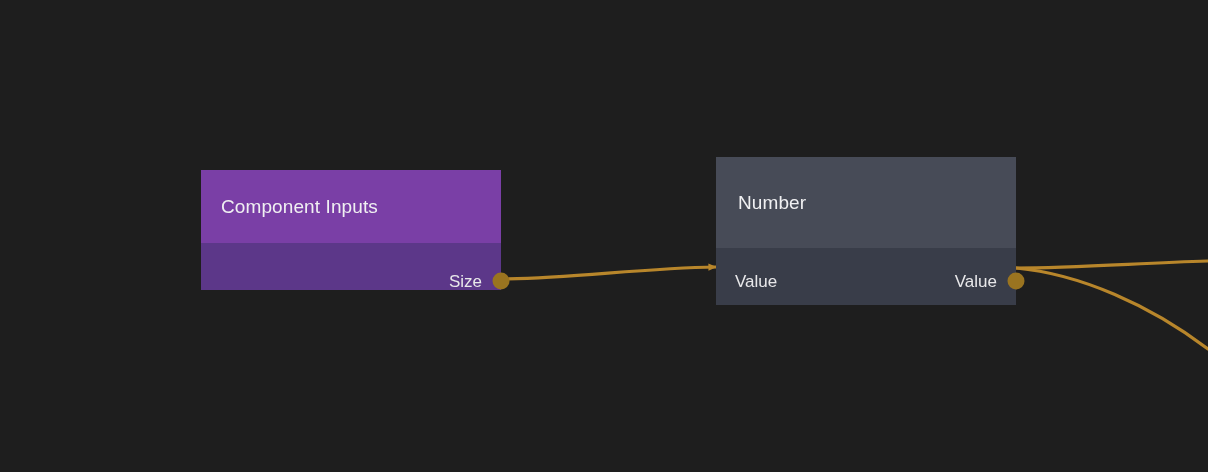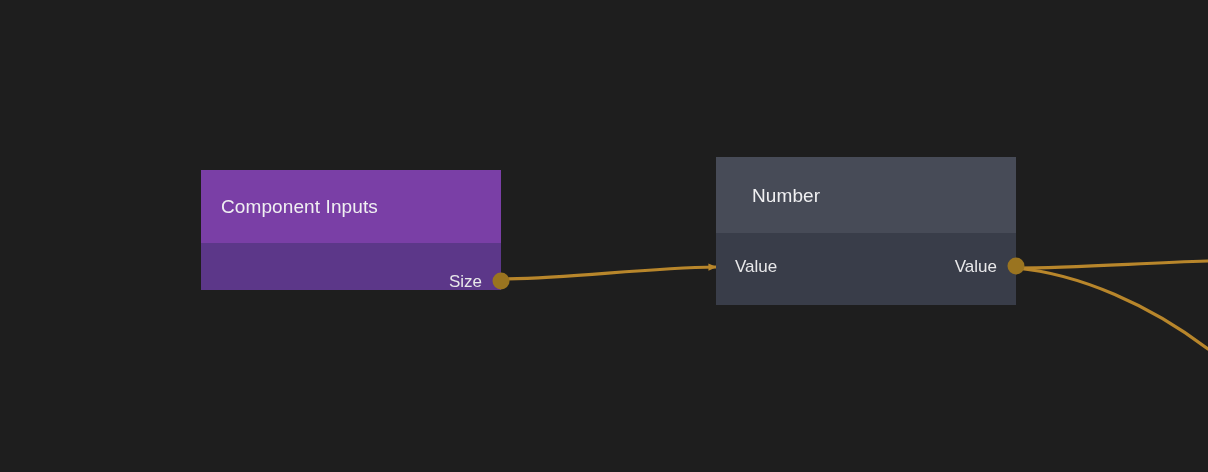--- a/index.html
+++ b/index.html
@@ -112,23 +112,23 @@
 
   
   #node-number {
     left: 716px;
     top: 157px;
     width: 300px;
     height: 148px;
     background: #393d49;
   }
   #node-number .node-header {
-    height: 76px;
+    height: 91px;
     background: #474b57;
-    padding: 0 36px;
+    padding: 0 22px;
   }
   #node-number .node-body {
     background: #393d49;
   }
   #node-number .port-row {
     top: 22px;
     padding: 0 19px 0 19px;
     align-items: center;
   }
   #node-number .port-row .port-label.in {

